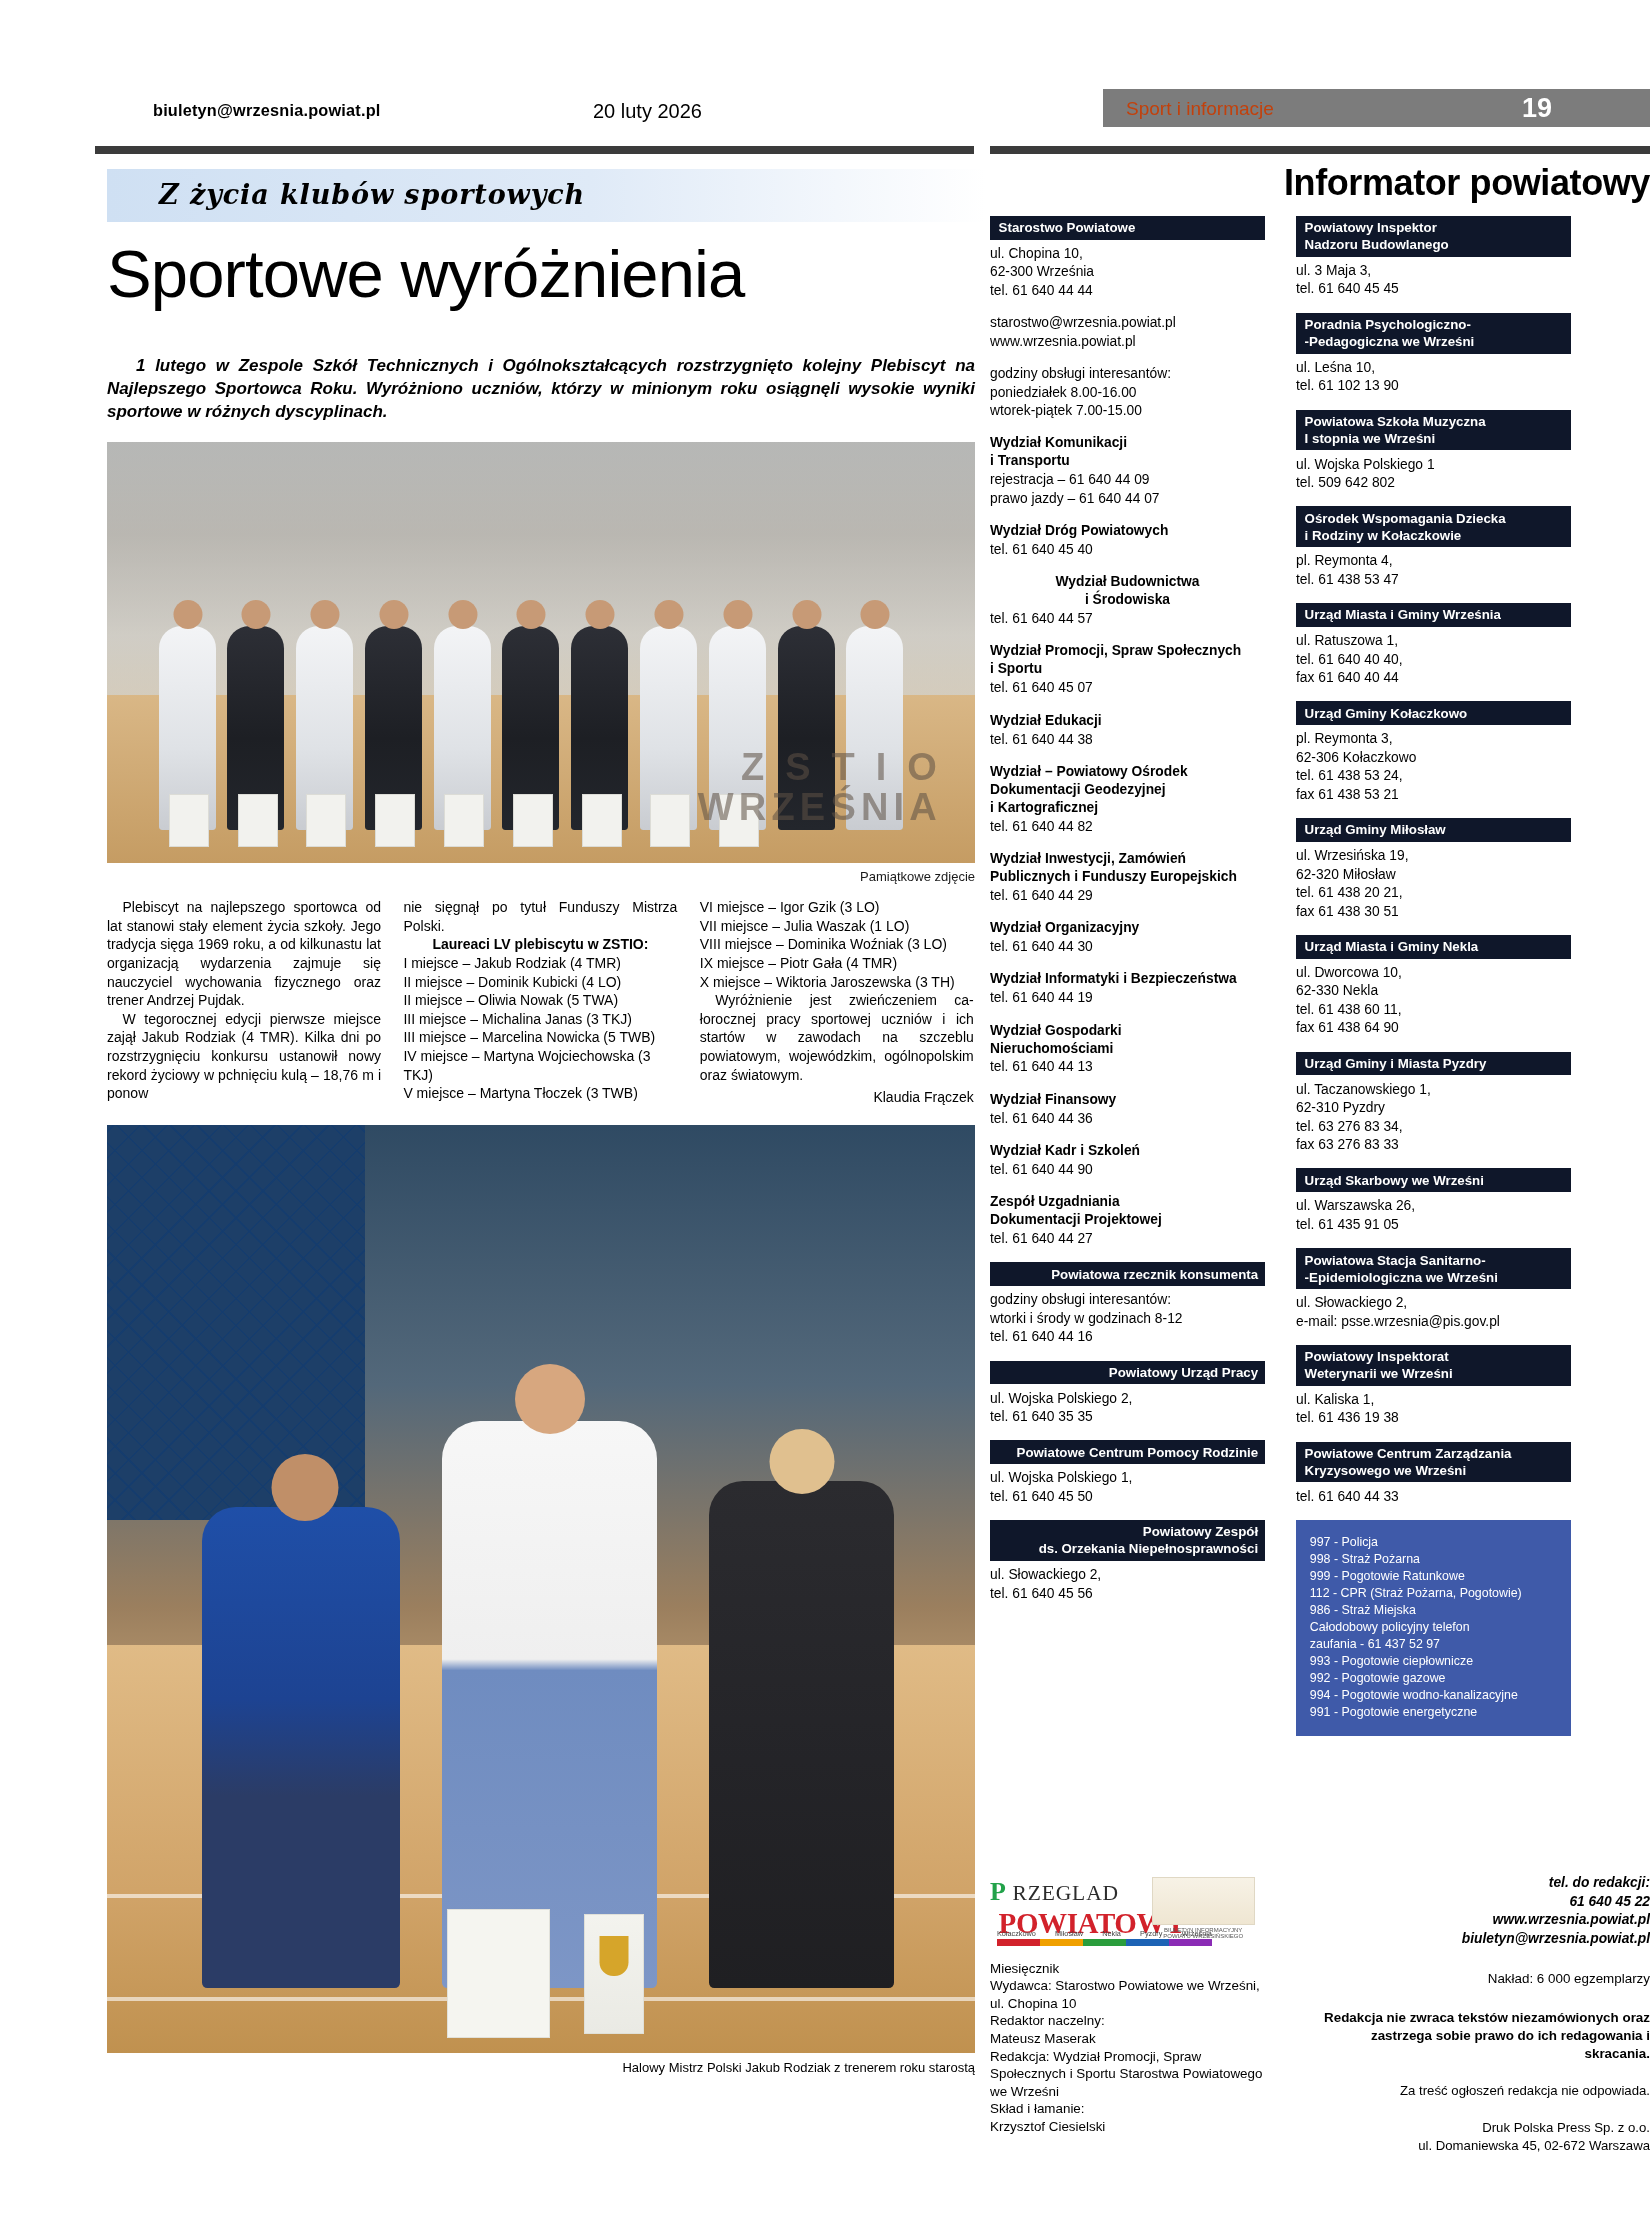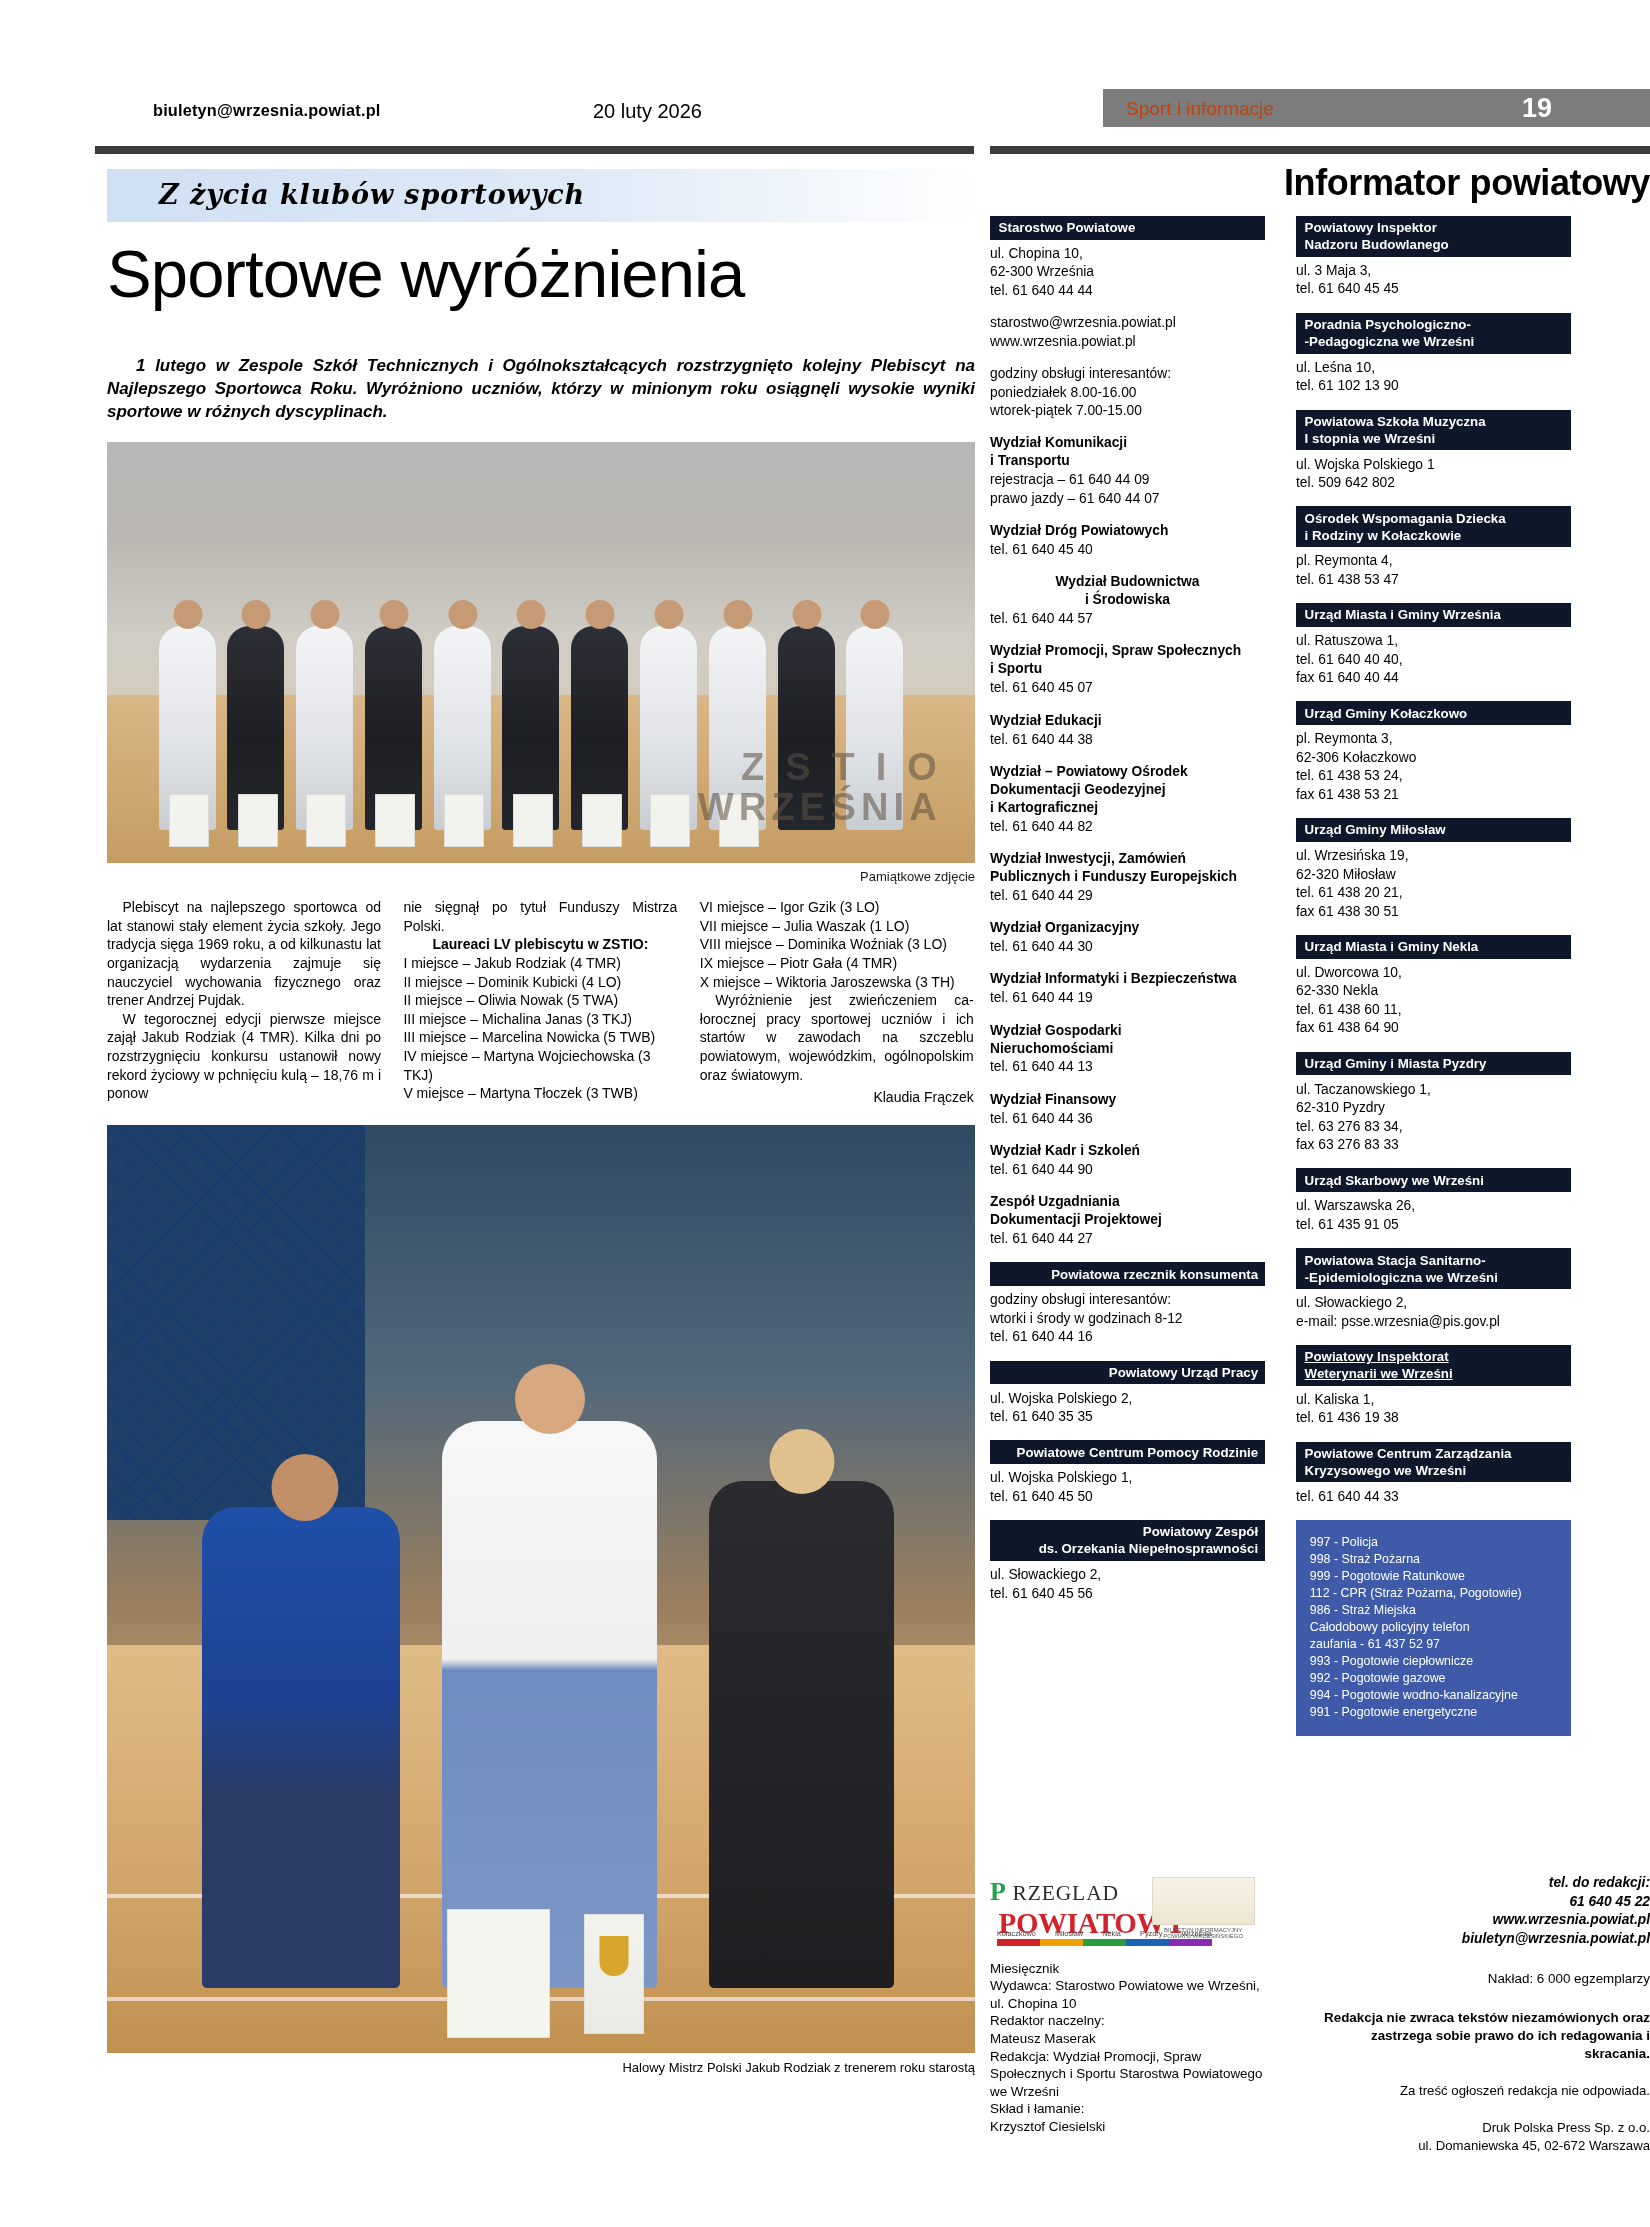--- a/index.html
+++ b/index.html
@@ -512,21 +512,21 @@
 
         <div class="redbar" style="white-space:pre-line;">Urząd Skarbowy we Wrześni</div>
         <div class="entry" style="white-space:pre-line;">ul. Warszawska 26,
 tel. 61 435 91 05</div>
 
         <div class="redbar" style="white-space:pre-line;">Powiatowa Stacja Sanitarno-
 -Epidemiologiczna we Wrześni</div>
         <div class="entry" style="white-space:pre-line;">ul. Słowackiego 2,
 e-mail: psse.wrzesnia@pis.gov.pl</div>
 
-        <div class="redbar" style="white-space:pre-line;text-decoration:underline;">Powiatowy Inspektorat
+        <div class="redbar" style="white-space:pre-line;">Powiatowy Inspektorat
 Weterynarii we Wrześni</div>
         <div class="entry" style="white-space:pre-line;">ul. Kaliska 1,
 tel. 61 436 19 38</div>
 
         <div class="redbar" style="white-space:pre-line;">Powiatowe Centrum Zarządzania
 Kryzysowego we Wrześni</div>
         <div class="entry" style="white-space:pre-line;">tel. 61 640 44 33</div>
 
         <div class="emerg" style="white-space:pre-line;">997 - Policja
 998 - Straż Pożarna

